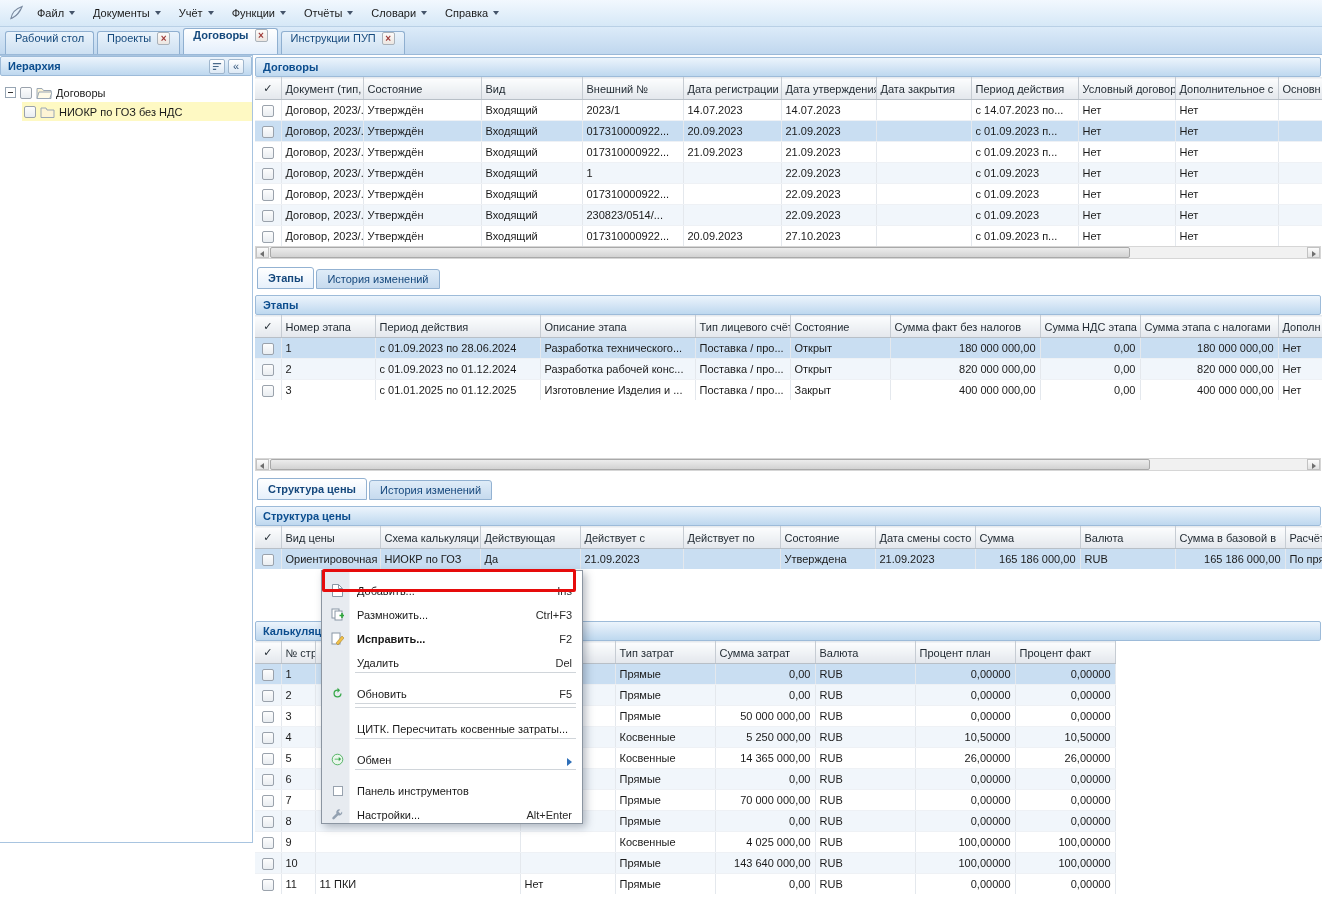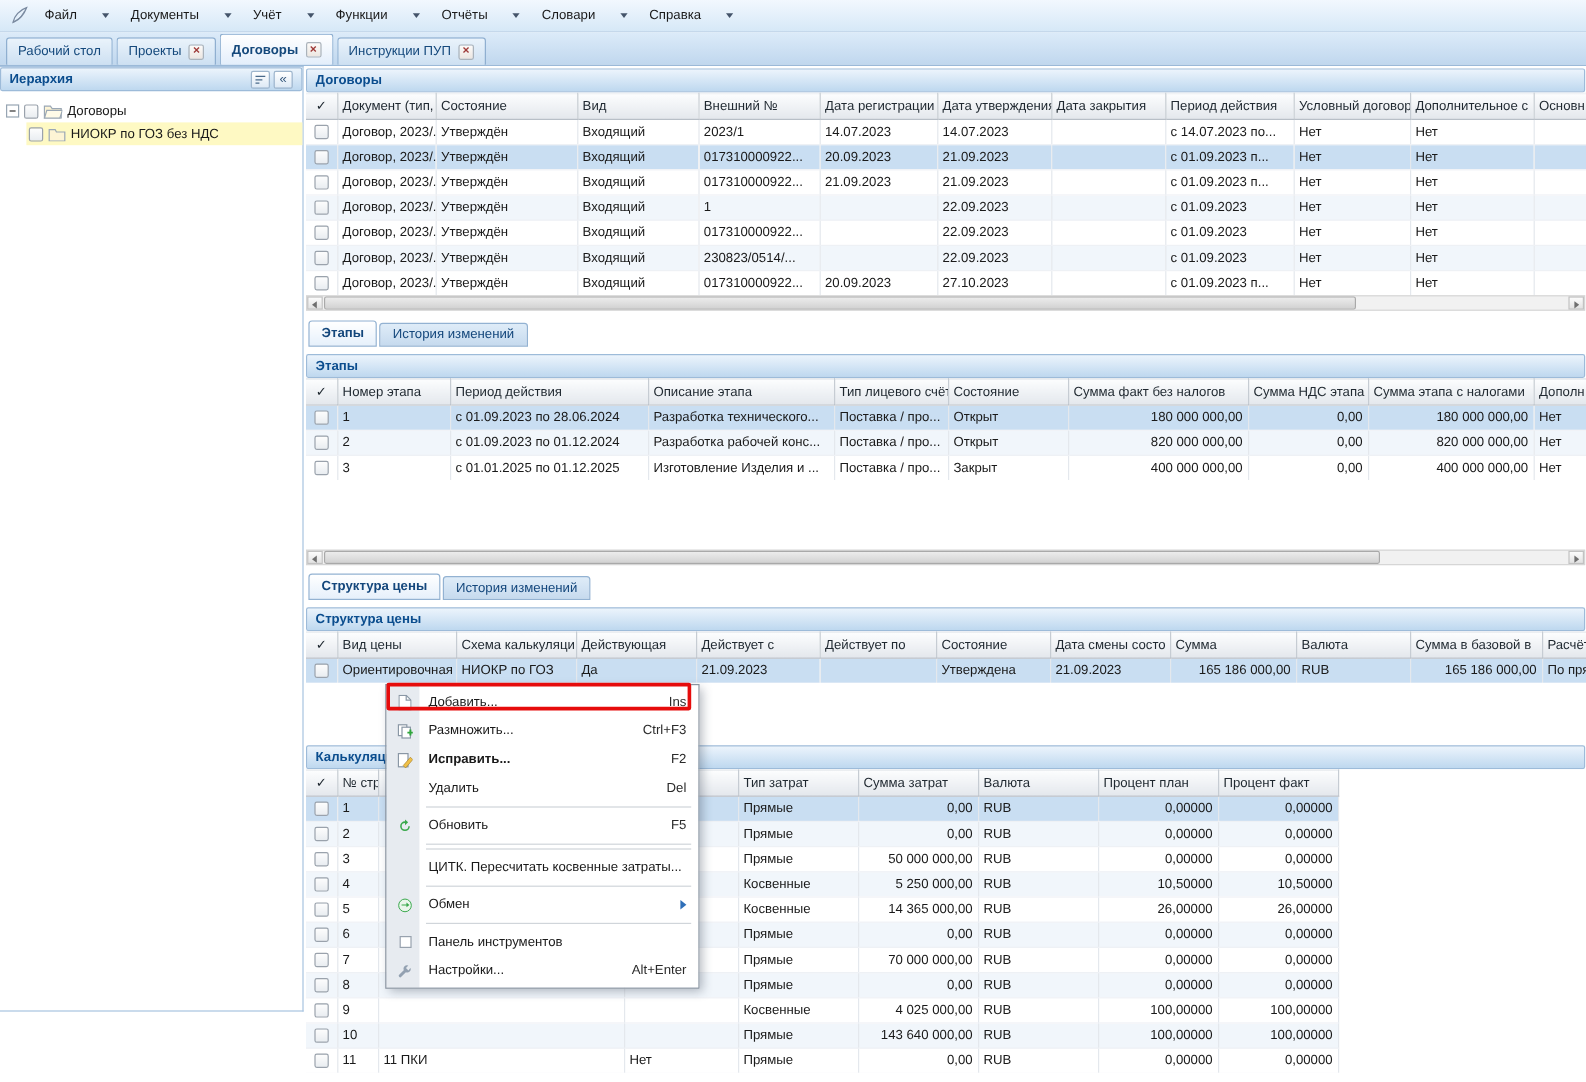--- a/index.html
+++ b/index.html
@@ -6,28 +6,28 @@
   html,body{background:#fff}
   body{font-family:"Liberation Sans",sans-serif;font-size:11px;color:#1a1a1a}
   .app{position:relative;width:1322px;height:902px;background:#fff;overflow:hidden}
 
   
   .menubar{position:absolute;left:0;top:0;width:1322px;height:27px;
     background:linear-gradient(#f2f8fe,#d6e8f7);border-bottom:1px solid #b9d0e6;
     display:flex;align-items:center;padding-left:4px}
   .logo{width:24px;display:flex;justify-content:center;align-items:center}
   .mitems{display:flex}
-  .mitem{display:flex;align-items:center;gap:21px;padding:5px 9px;cursor:default}
+  .mitem{display:flex;align-items:center;gap:5px;padding:5px 9px;cursor:default}
   .darr{width:0;height:0;border-left:3.5px solid transparent;border-right:3.5px solid transparent;border-top:4px solid #44546a}
 
   
   .tabbar{position:absolute;left:0;top:27px;width:1322px;height:28px;
     background:linear-gradient(#dcebf9,#c0d7ee);border-bottom:1px solid #9bb9d8;
     display:flex;align-items:flex-end;gap:3px;padding-left:5px}
-  .tab{height:23px;display:flex;align-items:center;gap:6px;padding:0 9px;
+  .tab{height:23px;display:flex;gap:6px;padding:0 9px;
     border:1px solid #8fafd0;border-bottom:none;border-radius:3px 3px 0 0;
     background:linear-gradient(#eaf3fb,#cde0f2);color:#15497c}
   .tab.active{background:linear-gradient(#ffffff,#e3eefb);font-weight:bold;height:26px}
   .close{width:13px;height:13px;border:1px solid #aab2ba;border-radius:2px;
     background:linear-gradient(#fdfbf9,#ece6e1);display:flex;align-items:center;justify-content:center}
   .close::after{content:"×";color:#9e3a38;font-size:10px;line-height:10px;font-weight:bold}
 
   
   .phead{height:20px;background:linear-gradient(#ecf4fc,#bed8ef);border:1px solid #9dbbd9;
     border-radius:2px;display:flex;align-items:center;padding:0 7px;color:#0b4d8e;font-weight:bold}
@@ -95,21 +95,21 @@
   .sbtn.l{left:0}.sbtn.r{right:0}
   .sbtn::after{content:"";position:absolute;top:2.5px;width:0;height:0;border-top:3px solid transparent;border-bottom:3px solid transparent}
   .sbtn.l::after{left:3px;border-right:4px solid #6f6f6f}
   .sbtn.r::after{right:3px;border-left:4px solid #6f6f6f}
   .thumb{position:absolute;top:0;bottom:0;background:linear-gradient(#ececec,#d2d2d2);border:1px solid #a9a9a9;border-radius:2px}
 
   
   .ctx{position:absolute;left:321px;top:570px;width:262px;z-index:40;padding:2px;
     background:linear-gradient(90deg,#e7ebf0 0,#e7ebf0 27px,#ffffff 28px);
     border:1px solid #8b95a1;box-shadow:3px 3px 8px rgba(50,60,80,.35)}
-  .cmi{display:flex;align-items:center;height:24px;padding-right:8px}
+  .cmi{display:flex;align-items:flex-end;height:24px;padding-right:8px}
   .cicon{width:27px;display:flex;align-items:center;justify-content:center;flex:none}
   .clabel{padding-left:6px;white-space:nowrap}
   .cmi.bold .clabel{font-weight:bold}
   .cshort{margin-left:auto;padding-left:12px;color:#2a2a2a}
   .subarrow{margin-left:auto;width:0;height:0;border-top:4px solid transparent;border-bottom:4px solid transparent;border-left:5px solid #2f6fb8}
   .sep{height:1px;background:#d0d5da;margin:3px 4px 3px 31px}
 
   
   .ann{position:absolute;left:322px;top:569px;width:254px;height:23px;border:3px solid #e60c0c;border-radius:2px;z-index:60}
 </style>

